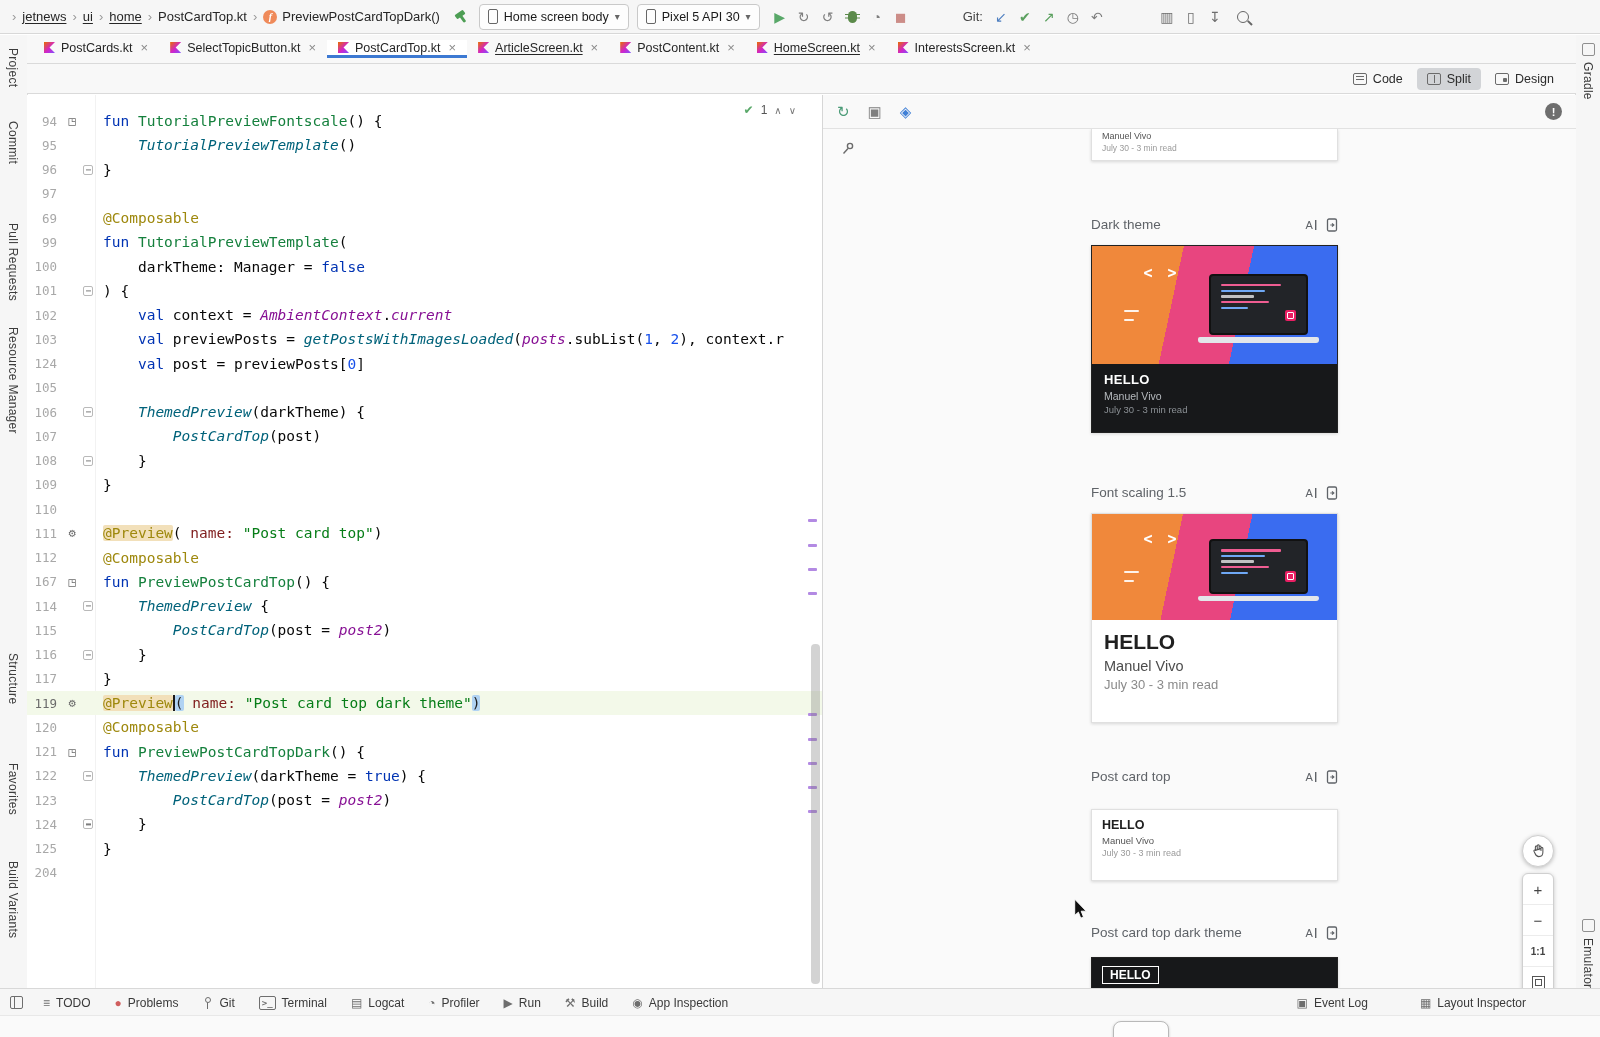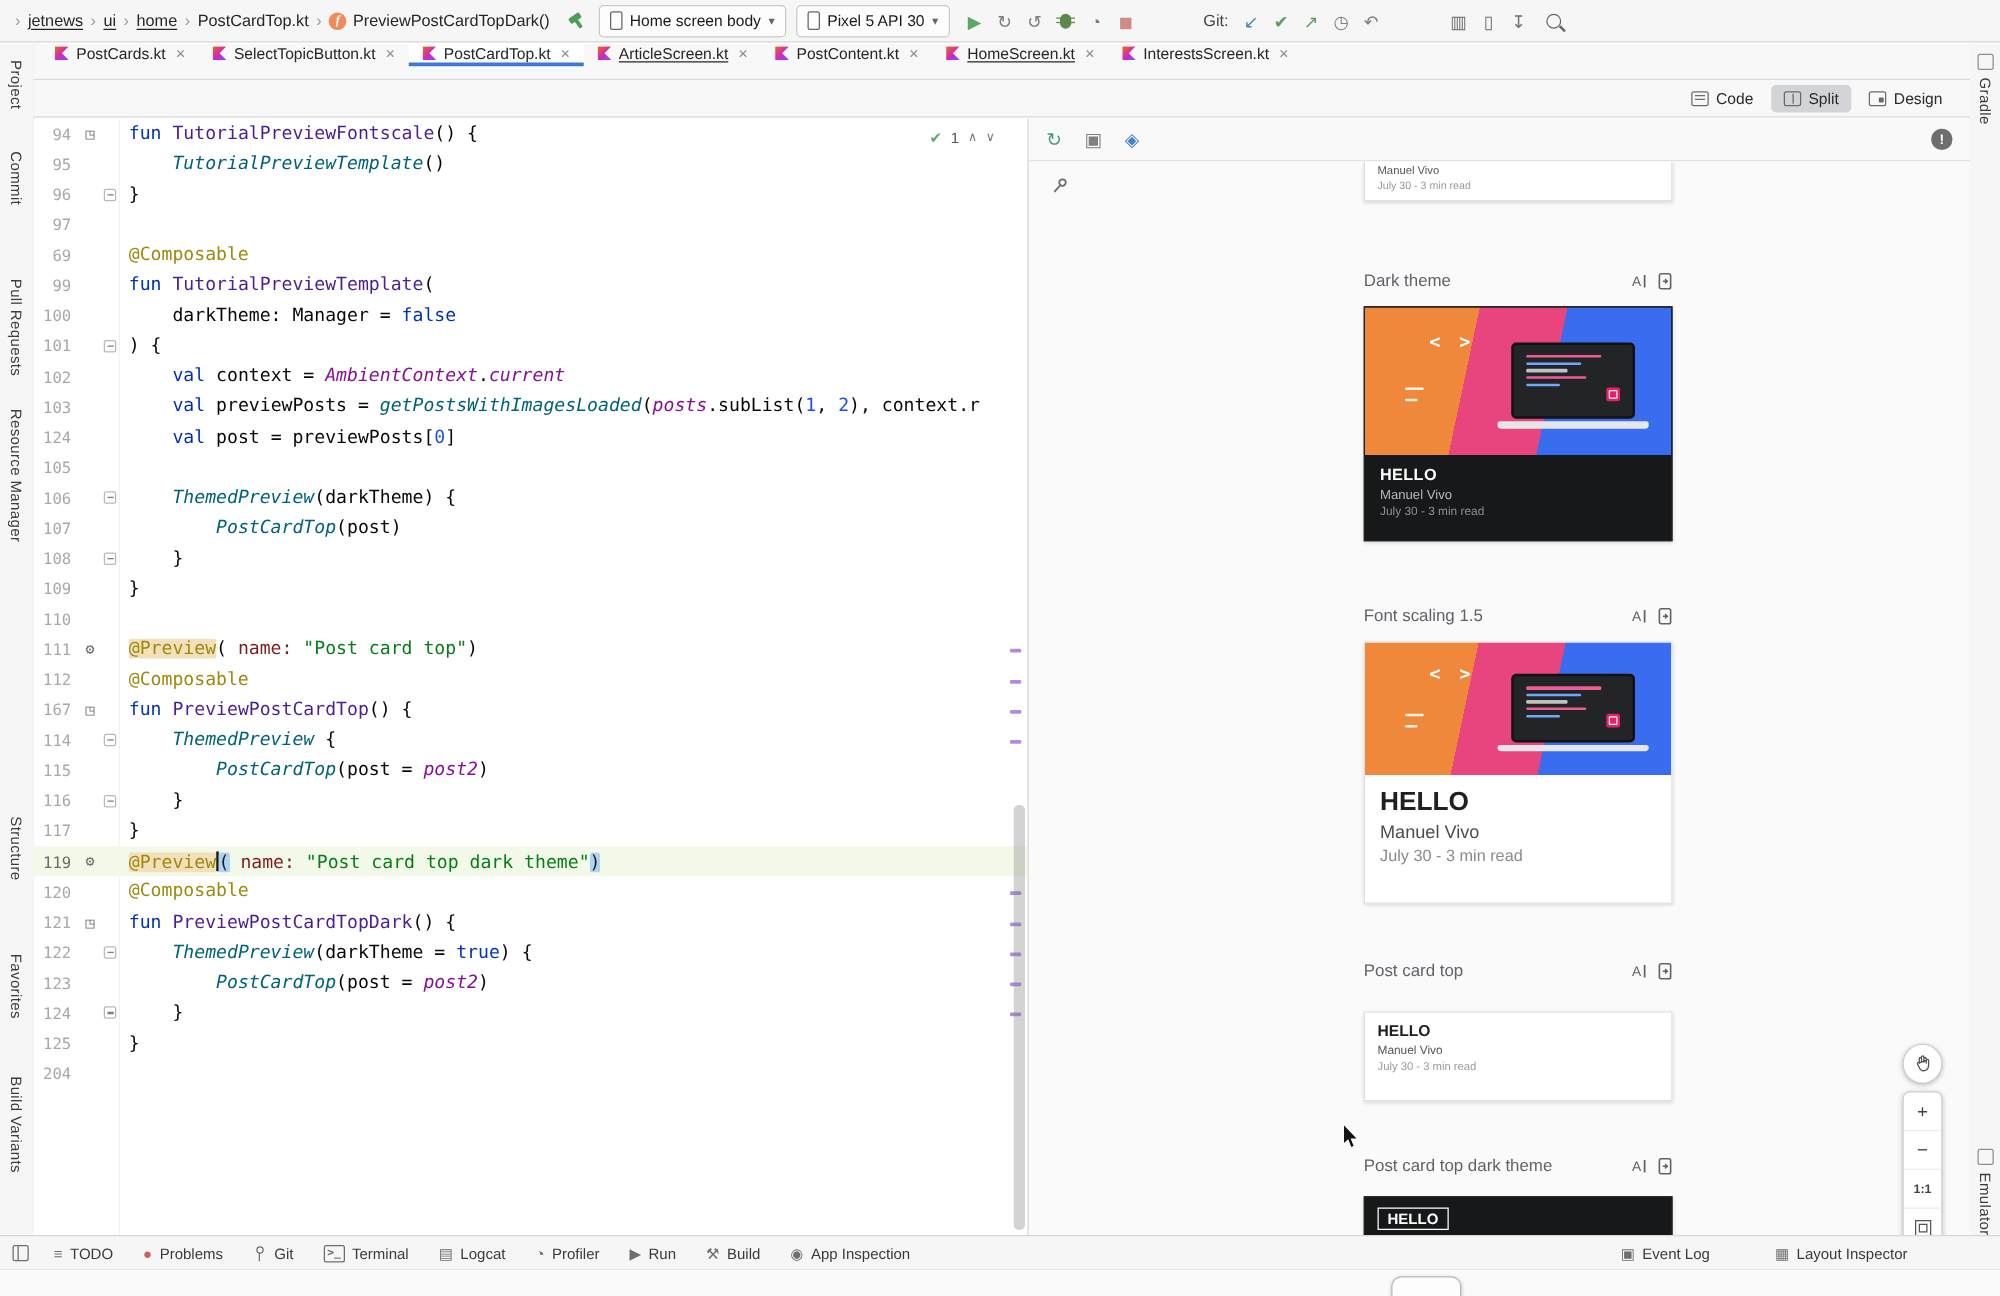--- a/index.html
+++ b/index.html
@@ -32,50 +32,50 @@
 
   
   .left-stripe{position:absolute;left:0;top:35px;bottom:49px;width:27px;background:#f6f6f6;border-right:1px solid #dcdcdc}
   .right-stripe{position:absolute;right:0;top:35px;bottom:49px;width:24px;background:#f6f6f6;border-left:1px solid #dcdcdc}
   .vlabel{position:absolute;writing-mode:vertical-rl;font-size:12px;color:#3c3c3c;left:6px;letter-spacing:.3px}
   .right-stripe .vlabel{left:5px;display:flex;align-items:center;gap:6px}
   .stripe-sq{width:11px;height:11px;border:1.3px solid #8f8f8f;border-radius:2px;flex:none}
 
   
   .tabs-row{position:absolute;left:27px;right:24px;top:35px;height:29px;background:#f8f8f8;
-            border-bottom:1px solid #dadada;display:flex;align-items:flex-start;padding-left:6px;box-sizing:border-box}
+            border-bottom:1px solid #dadada;display:flex;align-items:center;padding-left:6px;box-sizing:border-box}
   .tab{display:flex;align-items:center;gap:6px;padding:0 11px;font-size:12.5px;color:#262626;border-bottom:3px solid transparent;box-sizing:border-box}
   .tab.active{background:#fff;border-bottom-color:#3c79d2}
   .tab-label.u{text-decoration:underline;text-underline-offset:2px}
   .kicon{width:11px;height:11px;flex:none;background:linear-gradient(135deg,#e96d00 0%,#d124c9 55%,#7f52ff 100%);
          clip-path:polygon(0 0,100% 0,50% 50%,100% 100%,0 100%)}
   .tab-close{color:#8a8a8a;font-size:13px;margin-left:2px}
   .subbar{position:absolute;left:27px;right:24px;top:64px;height:30px;background:#f8f8f8;border-bottom:1px solid #dadada;
           display:flex;justify-content:flex-end;align-items:center;gap:4px;padding-right:12px;box-sizing:border-box}
   .vmode{display:flex;align-items:center;padding:4px 10px;border-radius:4px;font-size:12.5px;color:#2b2b2b}
   .vmode.active{background:#d2d4d7}
   .mi{display:inline-block;width:12px;height:10px;border:1.3px solid #6b6b6b;border-radius:2px;position:relative;margin-right:6px}
   .mi-code::after{content:'';position:absolute;left:2px;right:2px;top:2px;height:1.2px;background:#6b6b6b;box-shadow:0 3px 0 #6b6b6b}
   .mi-split::after{content:'';position:absolute;top:1px;bottom:1px;left:50%;width:1.3px;background:#6b6b6b}
   .mi-design::after{content:'';position:absolute;right:1.5px;bottom:1.5px;width:4px;height:4px;background:#6b6b6b;border-radius:1px}
 
   
   .editor{position:absolute;left:27px;top:95px;width:795px;bottom:49px;background:#fff;overflow:hidden}
   .gutter-line{position:absolute;left:68px;top:0;bottom:0;width:1px;background:#f2f2f2}
-  .code-scroll{position:absolute;inset:0;padding-top:0}
+  .code-scroll{position:absolute;inset:0;padding-top:14px}
   .cl{display:flex;align-items:center;height:24.25px;font:14.5px "DejaVu Sans Mono",monospace;white-space:pre}
   .cl.hl{background:#f3f9e9}
   .ln{width:36px;flex:none;text-align:right;color:#a8a8a8;font-size:12.5px;padding-right:6px;box-sizing:border-box}
   .cl.hl .ln{color:#6b6b6b}
   .gi{width:18px;flex:none;text-align:center;font-size:12px;color:#6b6b6b}
   .fd{width:14px;height:100%;flex:none;position:relative}
   .fd.on::before{content:'';position:absolute;left:2px;top:50%;transform:translateY(-50%);width:8px;height:8px;background:#fff;border:1px solid #b9b9b9;border-radius:2px}
   .fd.on::after{content:'';position:absolute;left:4.5px;top:50%;transform:translateY(-50%);width:5px;height:1.2px;background:#7d7d7d}
   .ct{flex:1;overflow:hidden;padding-left:8px}
-  .kw{color:#0033b3}.fn{color:#4c1d95}.it{color:#00627a;font-style:italic}
+  .kw{color:#0033b3}.fn{color:#15803d}.it{color:#00627a;font-style:italic}
   .ob{color:#871094;font-style:italic}.an{color:#9e880d}
   .anh{color:#9e880d;background:#f2e0ba;border-radius:2px}
   .st{color:#067d17}.nm{color:#1750eb}.pl{color:#080808}
   .hint{color:#7f1d1d}
   .br{background:#b0d3f3;border-radius:2px}
   .caret{display:inline-block;width:2px;height:16px;background:#1a1a1a;vertical-align:-3px;animation:blink 1s steps(2) infinite}
   @keyframes blink{50%{opacity:0}}
   .inspections{position:absolute;top:6px;right:20px;display:flex;align-items:center;gap:7px;font-size:12px;color:#555;
                background:rgba(255,255,255,.92);padding:2px 6px;border-radius:3px}
   .insp-check{color:#59a869;font-size:12px}

